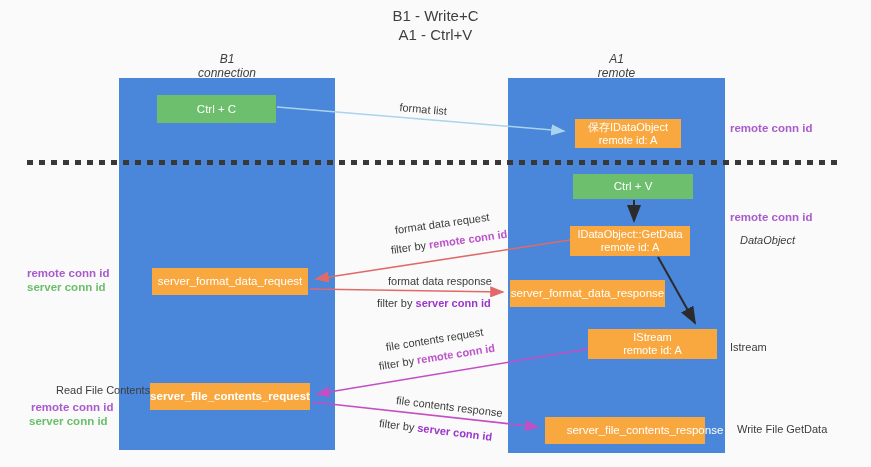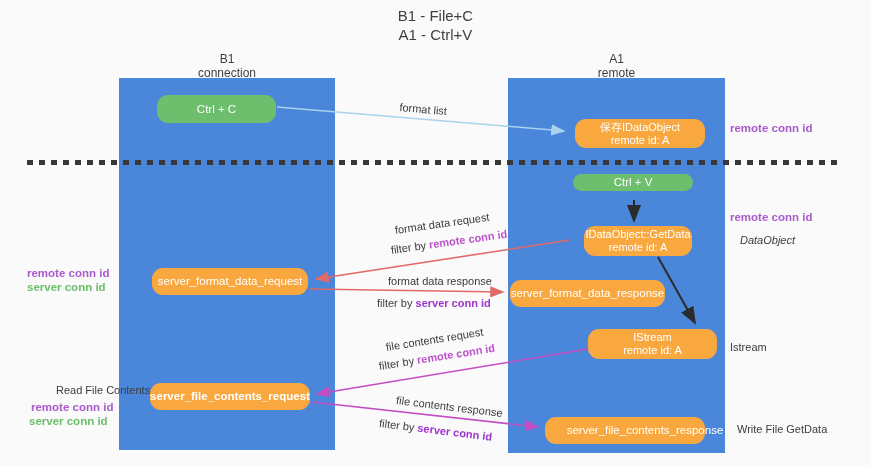--- a/index.html
+++ b/index.html
@@ -8,51 +8,51 @@
     background:#fafafa;
     font-family:"Liberation Sans",sans-serif;
     color:#3c3c3c;
   }
   .title{
     position:absolute;top:6px;left:0;width:871px;text-align:center;
     font-size:15px;line-height:19px;color:#3f3f3f;
   }
   .col-header{
     position:absolute;top:52px;text-align:center;
-    font-size:12px;line-height:14px;color:#3f3f3f;
+    font-size:12px;line-height:14px;color:#3f3f3f;font-style:italic;
   }
   .col-header.left{left:119px;width:216px;}
   .col-header.right{left:508px;width:217px;}
   .lifeline{position:absolute;background:#4a86d9;}
   .lifeline.left{left:119px;top:78px;width:216px;height:372px;}
   .lifeline.right{left:508px;top:78px;width:217px;height:375px;}
   .dashed-line{
     position:absolute;left:27px;top:160px;width:810px;height:5px;
     background:repeating-linear-gradient(to right,#383838 0 6px,transparent 6px 12px);
   }
   .node{
     position:absolute;display:flex;flex-direction:column;align-items:center;justify-content:center;
-    color:#ffffff;font-size:11.5px;line-height:13px;text-align:center;box-sizing:border-box;border-radius:11px;
+    color:#ffffff;font-size:11.5px;line-height:13px;text-align:center;box-sizing:border-box;
   }
   .node.green{background:#6dbf6e;}
   .node.orange{background:#f9a83f;}
   .lbl{position:absolute;font-size:11px;line-height:13px;color:#3c3c3c;white-space:nowrap;transform-origin:0 0;}
   .bold-purple{color:#a95acb;font-weight:bold;font-size:11.5px;}
   .bold-green{color:#6abf6b;font-weight:bold;font-size:11.5px;}
   .t-remote{color:#bd53cb;font-weight:bold;}
   .t-server{color:#9c35cc;font-weight:bold;}
   svg.arrows{position:absolute;left:0;top:0;pointer-events:none;}
 </style>
 </head>
 <body>
 
 <div id="canvas">
 
   <div class="title">
-    <div>B1 - File+C</div>
+    <div>B1 - Write+C</div>
     <div>A1 - Ctrl+V</div>
   </div>
 
   <div class="col-header left">
     <div>B1</div>
     <div>connection</div>
   </div>
   <div class="col-header right">
     <div>A1</div>
     <div>remote</div>
@@ -60,30 +60,30 @@
 
   <div class="lifeline left"></div>
   <div class="lifeline right"></div>
 
   <div class="dashed-line"></div>
 
   <div class="node green" style="left:157px;top:95px;width:119px;height:28px;">
     <span>Ctrl + C</span>
   </div>
 
-  <div class="node orange" style="left:575px;top:119px;width:130px;height:29px;font-size:11px;">
+  <div class="node orange" style="left:575px;top:119px;width:106px;height:29px;font-size:11px;">
     <span>保存IDataObject</span>
     <span>remote id: A</span>
   </div>
 
-  <div class="node green" style="left:573px;top:174px;width:120px;height:17px;justify-content:center;">
+  <div class="node green" style="left:573px;top:174px;width:120px;height:25px;justify-content:center;">
     <span>Ctrl + V</span>
   </div>
 
-  <div class="node orange" style="left:584px;top:226px;width:108px;height:30px;font-size:11px;">
+  <div class="node orange" style="left:570px;top:226px;width:120px;height:30px;font-size:11px;">
     <span>IDataObject::GetData</span>
     <span>remote id: A</span>
   </div>
 
   <div class="node orange" style="left:510px;top:280px;width:155px;height:27px;">
     <span>server_format_data_response</span>
   </div>
 
   <div class="node orange" style="left:152px;top:268px;width:156px;height:27px;">
     <span>server_format_data_request</span>

